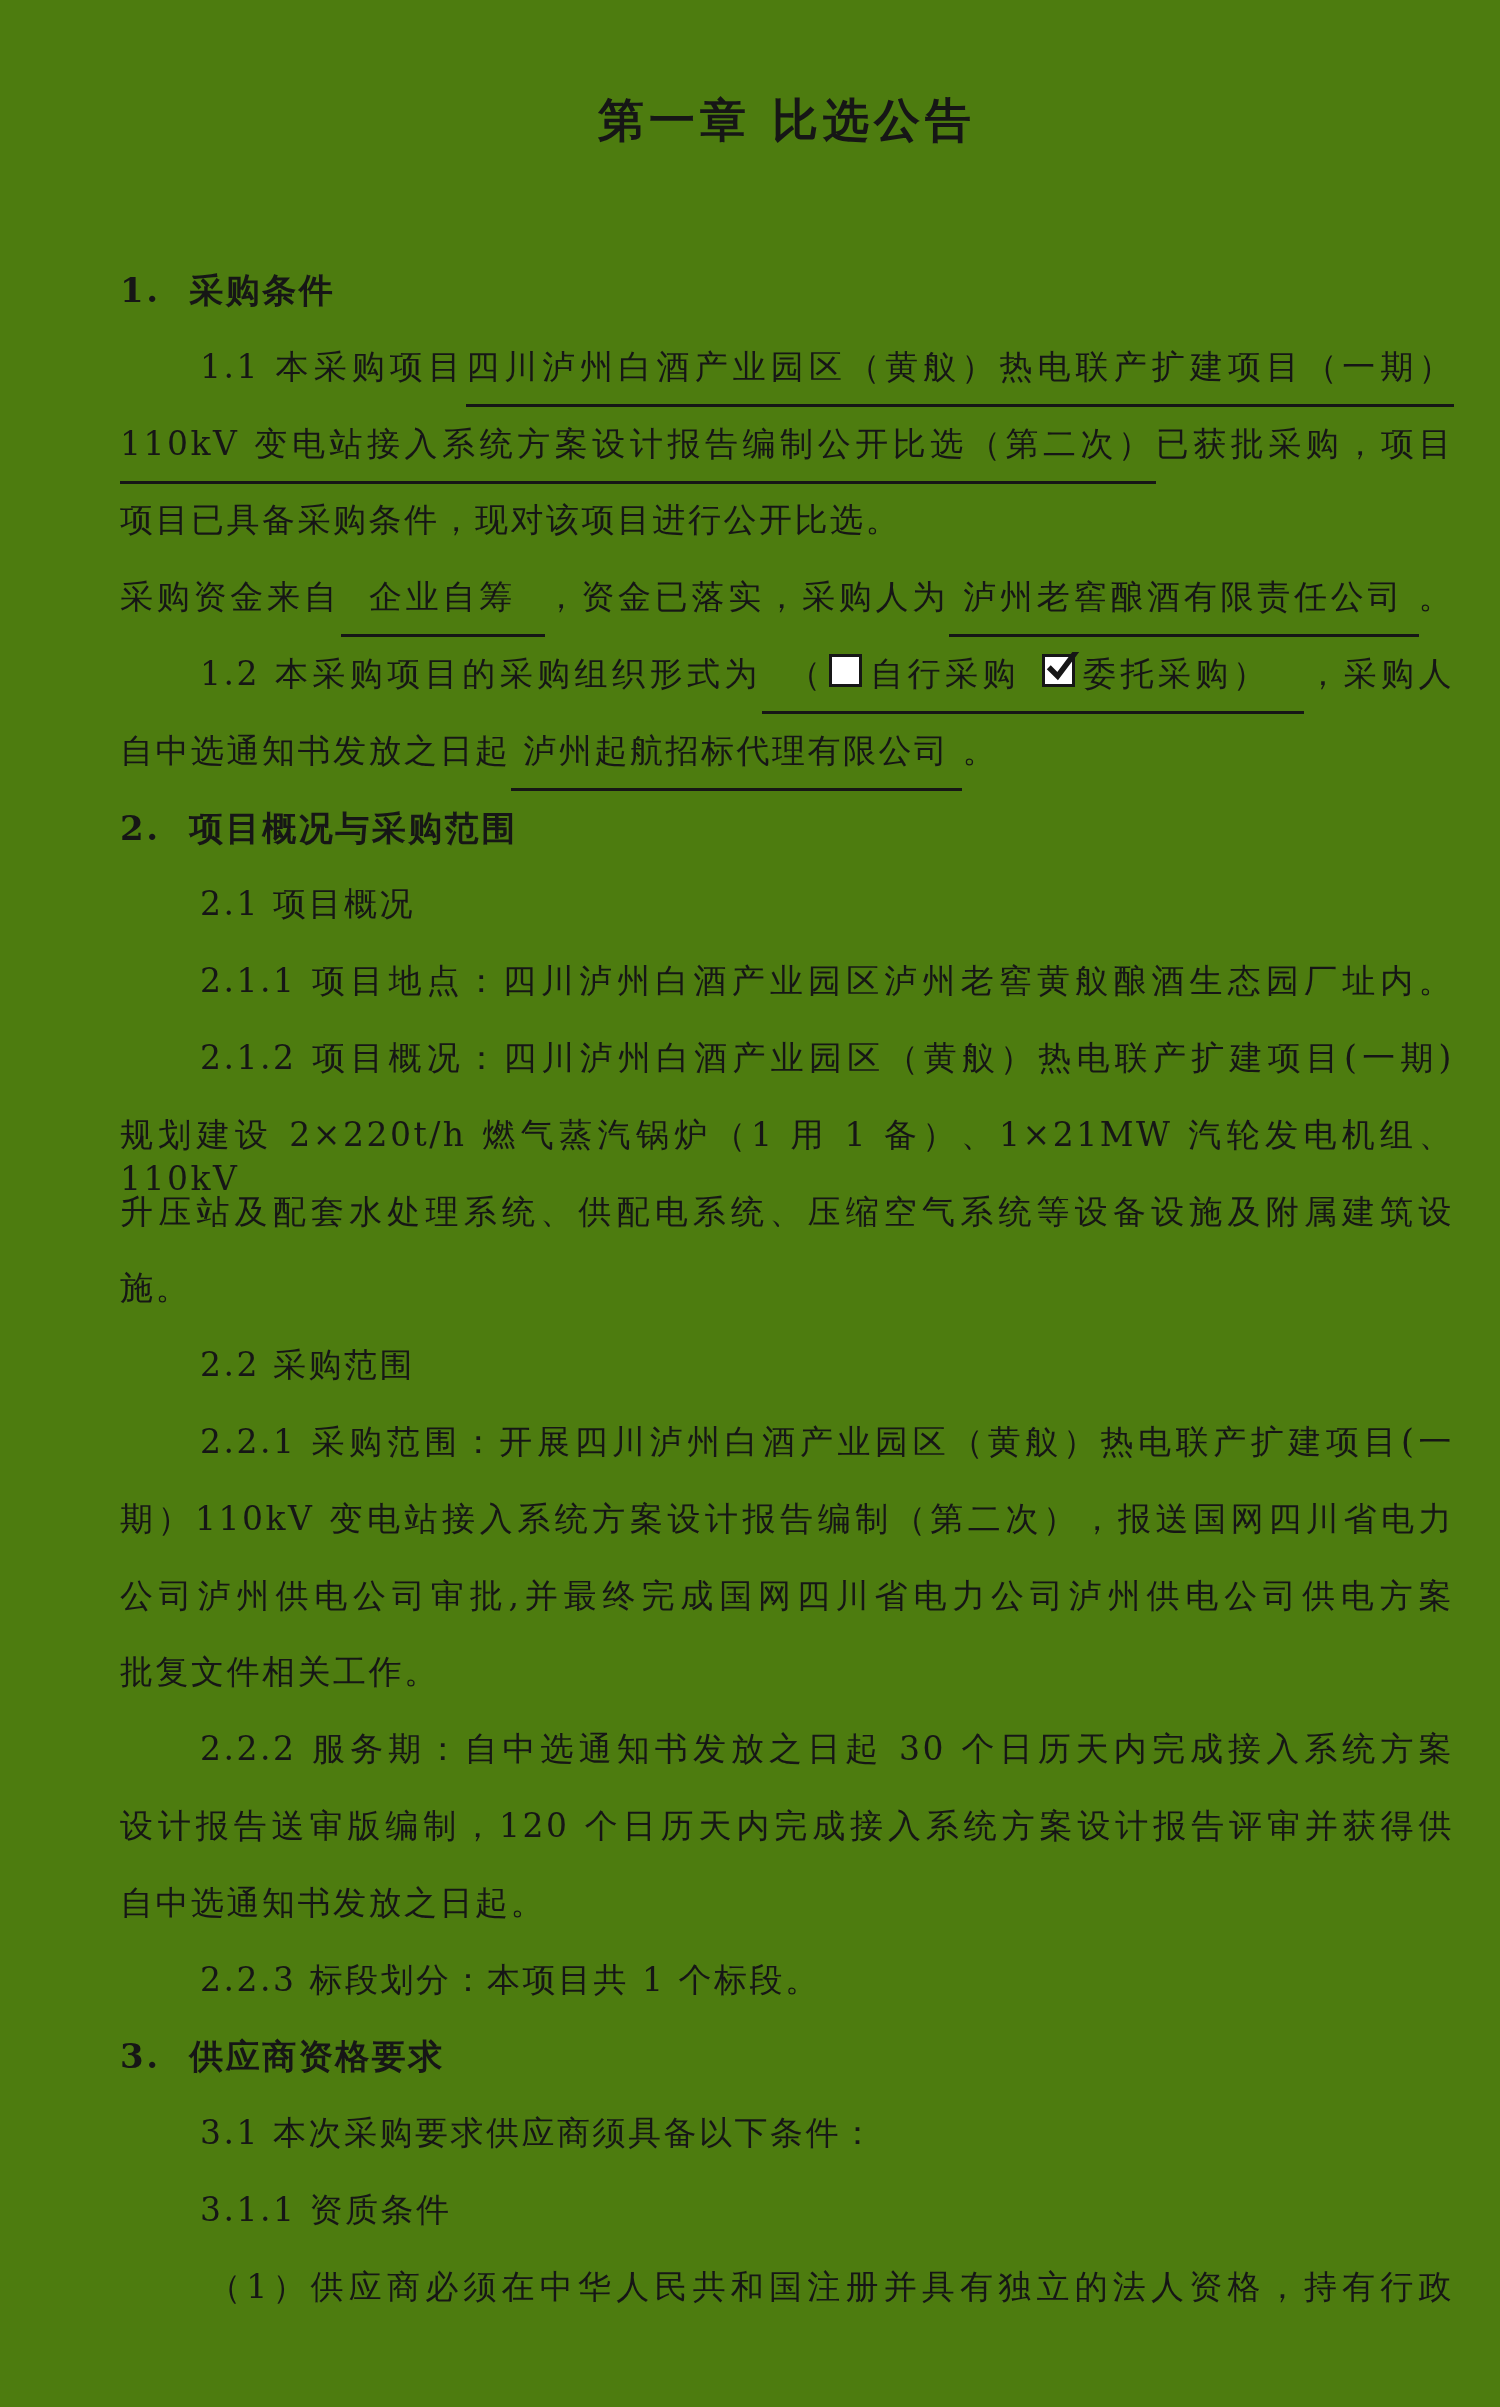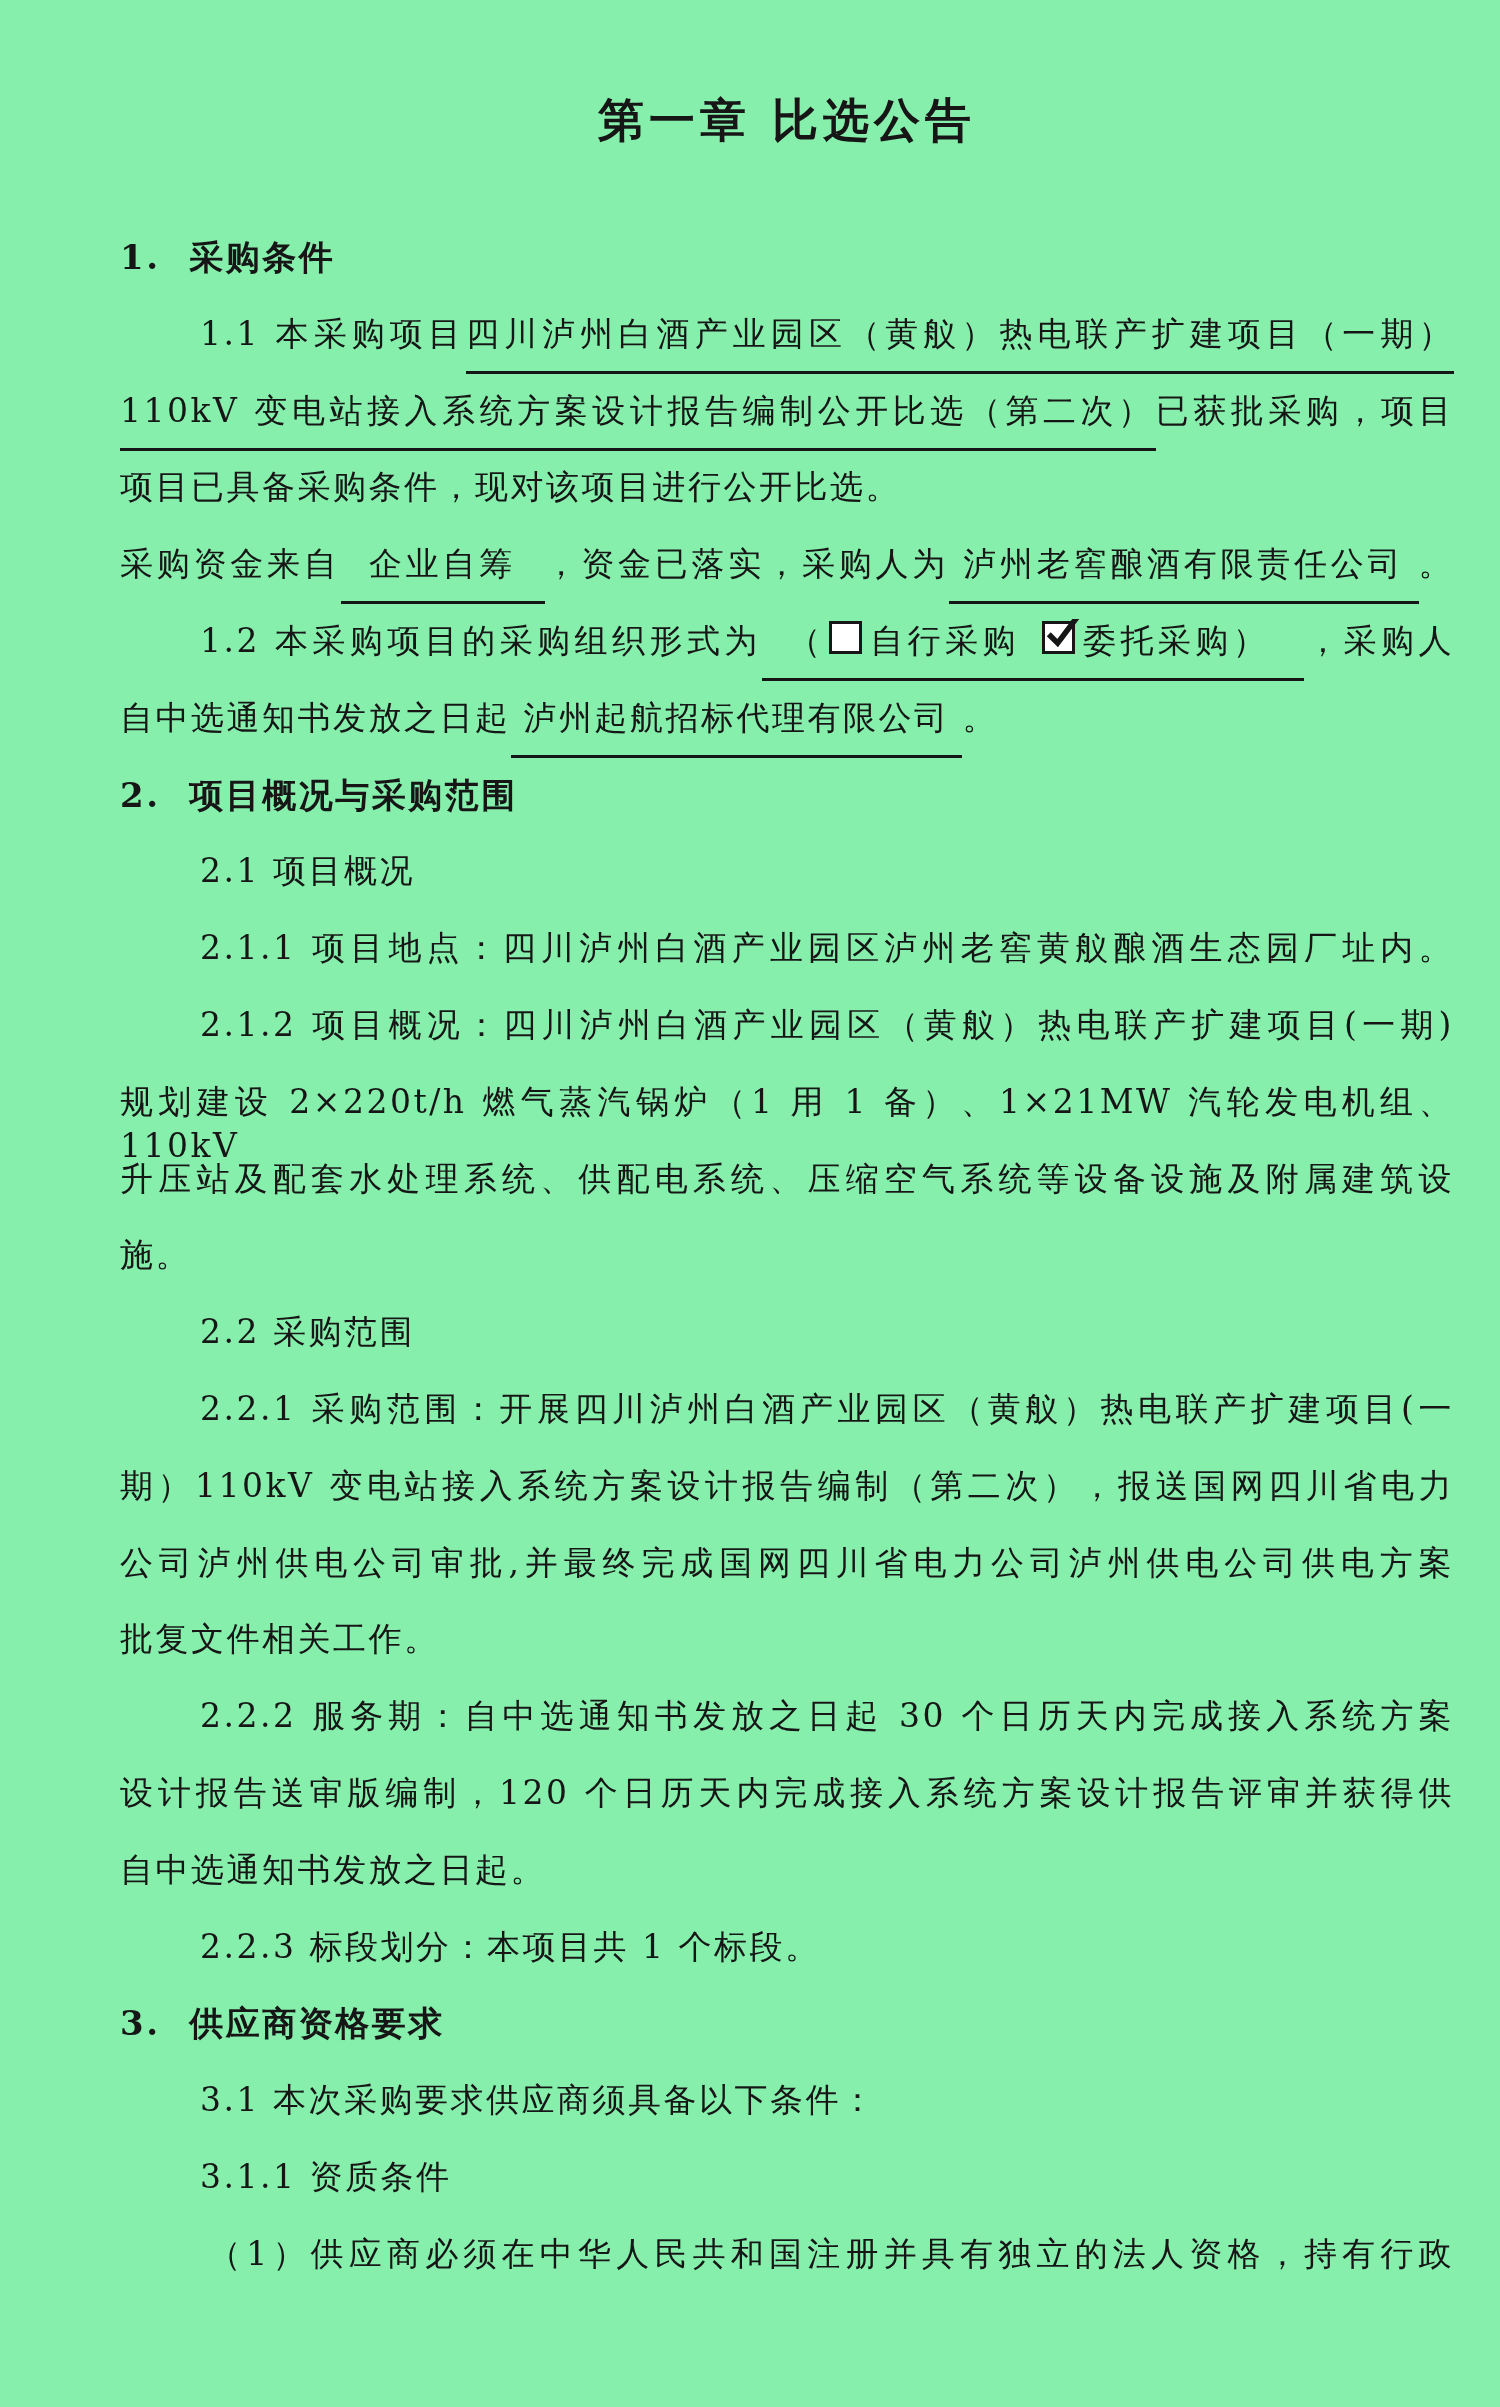--- a/index.html
+++ b/index.html
@@ -4,41 +4,41 @@
 <style>
   html, body {
     margin: 0;
     padding: 0;
     background: #ffffff;
   }
   .page {
     position: relative;
     width: 1500px;
     height: 2407px;
-    background: #86efac;
+    background: #4d7c0f;
     color: #161616;
     font-family: "DejaVu Serif", "Liberation Serif", serif;
     overflow: hidden;
   }
   .title {
     position: absolute;
     left: 120px;
     top: 94px;
     width: 1334px;
     text-align: center;
     font-size: 46px;
     font-weight: bold;
     letter-spacing: 5px;
     line-height: 52px;
     white-space: nowrap;
   }
   .lines {
     position: absolute;
     left: 120px;
-    top: 235px;
+    top: 268px;
     width: 1334px;
   }
   .line {
     height: 76.8px;
     line-height: 44px;
     font-size: 33px;
     letter-spacing: 2.5px;
     overflow: hidden;
   }
   .line.h {

